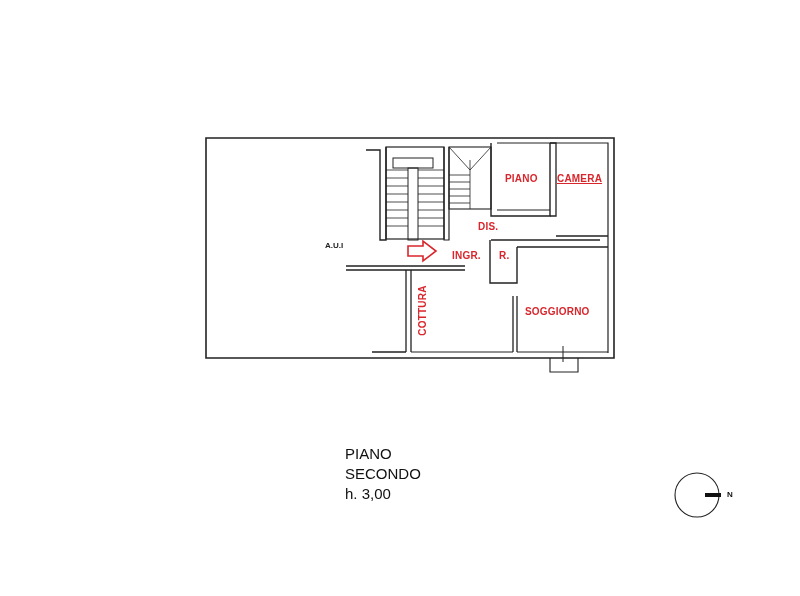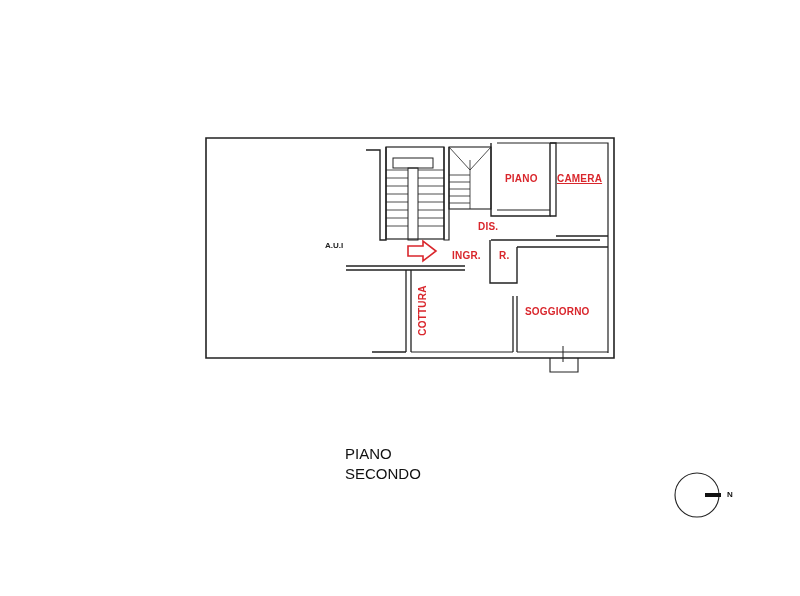--- a/index.html
+++ b/index.html
@@ -95,15 +95,16 @@
 <div class="room-label" style="left:505px; top:173px;">PIANO</div>
 <div class="room-label" style="left:557px; top:173px;text-decoration:underline;">CAMERA</div>
 <div class="room-label" style="left:478px; top:221px;">DIS.</div>
 <div class="room-label" style="left:452px; top:250px;text-align:center;">INGR.</div>
 <div class="room-label" style="left:499px; top:250px;">R.</div>
 <div class="room-label" style="left:397px; top:305px; transform: rotate(-90deg); transform-origin: center;">COTTURA</div>
 <div class="room-label" style="left:525px; top:306px;">SOGGIORNO</div>
 
 <div class="title">
   <span>PIANO SECONDO</span>
+  <span class="sub">h. 3,00</span>
 </div>
 
 <div class="north-label">N</div>
 
 </body></html>

